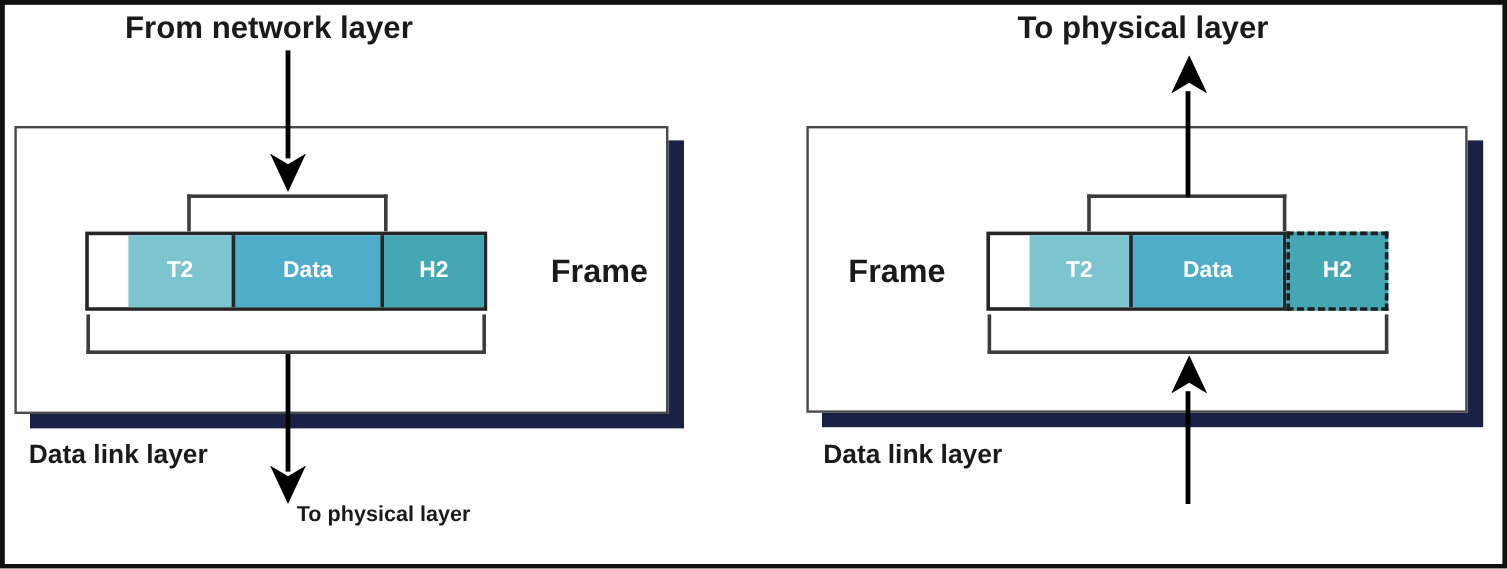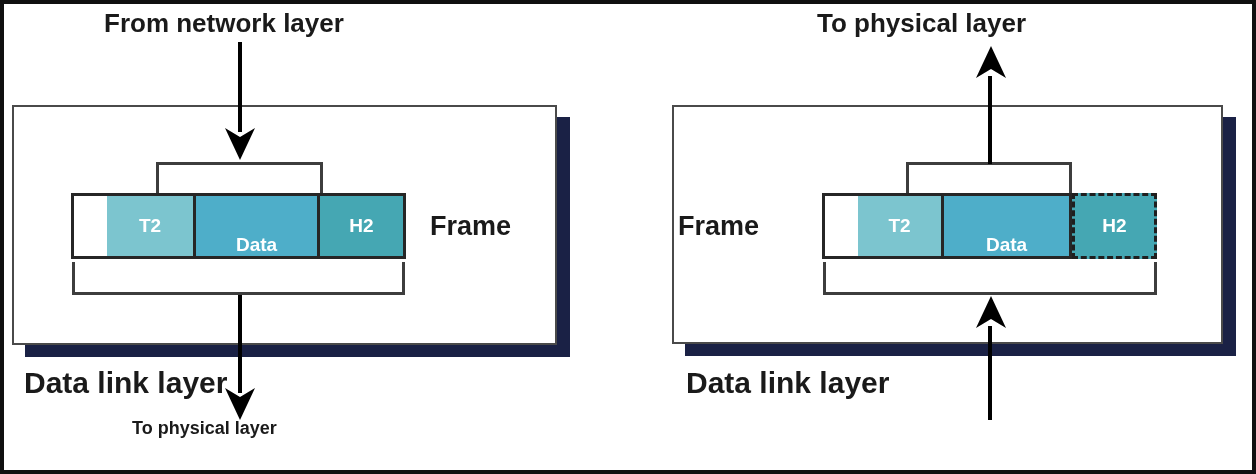--- a/index.html
+++ b/index.html
@@ -22,27 +22,27 @@
 
   .layer-box {
     background: #ffffff;
     border: 2px solid #4a4a4a;
     box-shadow: 13px 12px 0 0 var(--c-shadow, #1a2145);
     z-index: 1;
   }
 
   .label {
     font-weight: 700;
-    text-align: left;
+    text-align: right;
     white-space: nowrap;
     z-index: 10;
   }
   .label-top    { font-size: 26px; }
   .label-bottom { font-size: 18px; }
-  .label-layer  { font-size: 30px; text-align: left; }
+  .label-layer  { font-size: 22px; text-align: left; }
   .label-frame  { font-size: 27px; }
 
   .bracket-top {
     border-top: 3px solid #3d3d3d;
     border-left: 3px solid #3d3d3d;
     border-right: 3px solid #3d3d3d;
     z-index: 4;
   }
   .bracket-bottom {
     border-bottom: 3px solid #3d3d3d;
@@ -60,21 +60,21 @@
   .seg {
     display: flex;
     align-items: center;
     justify-content: center;
     color: #ffffff;
     font-weight: 700;
     font-size: 19px;
   }
   .seg + .seg { border-left: 3px solid #262626; }
   .seg-t2   { background: var(--c-t2, #7cc5cf); margin-left: 33px; }
-  .seg-data { background: var(--c-data, #4eaec9); align-items: flex-end; }
+  .seg-data { background: var(--c-data, #4eaec9); }
   .seg-h2   { background: var(--c-h2, #45a7b3); }
   .seg-h2-dashed {
     border: 3px dashed #1f1f1f;
     background: var(--c-h2, #45a7b3);
     display: flex; align-items: center; justify-content: center;
     color: #ffffff; font-weight: 700; font-size: 19px;
     z-index: 5;
   }
 
   .arrow-line {

